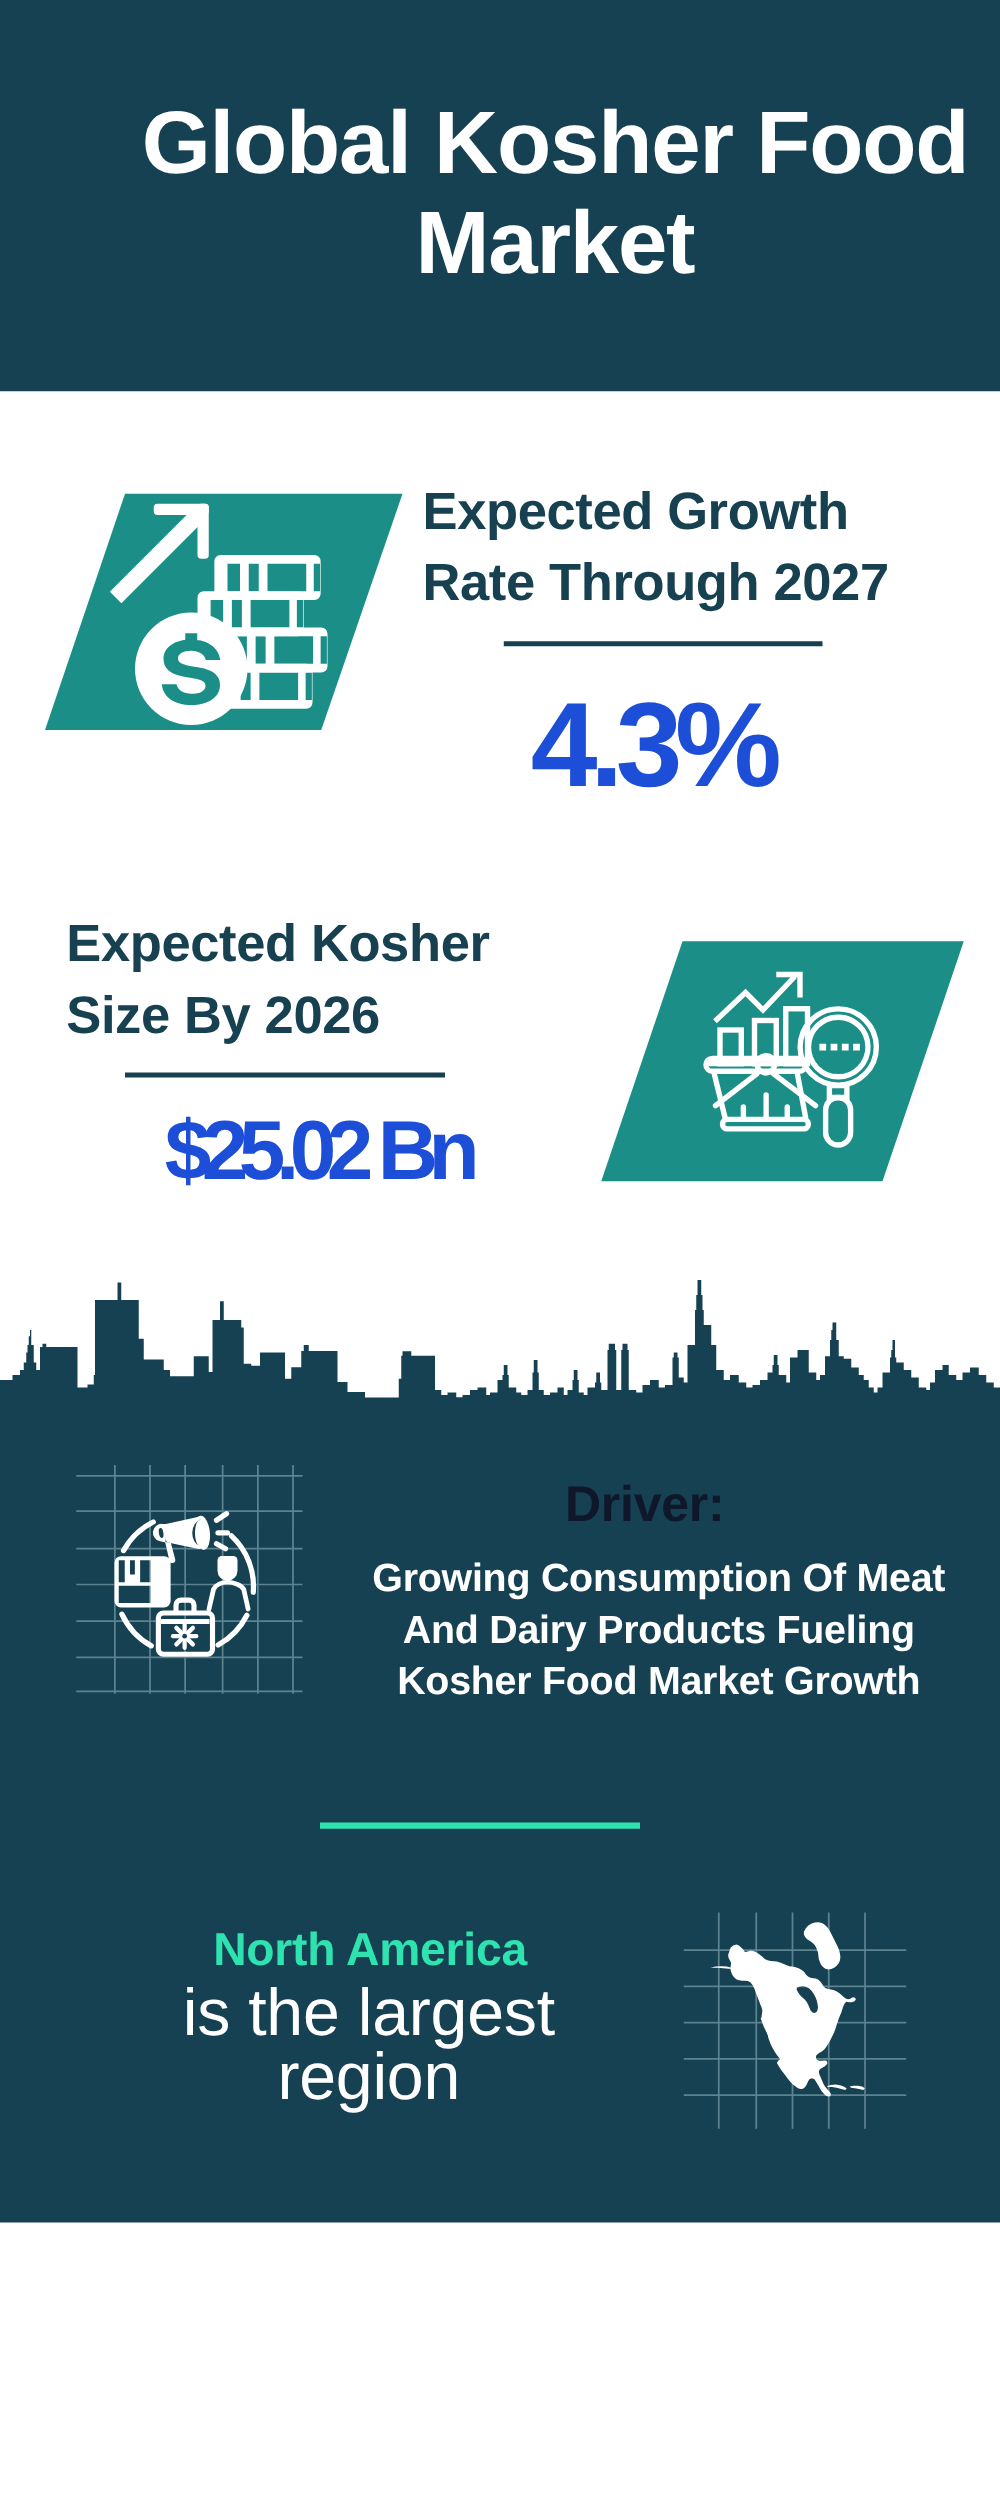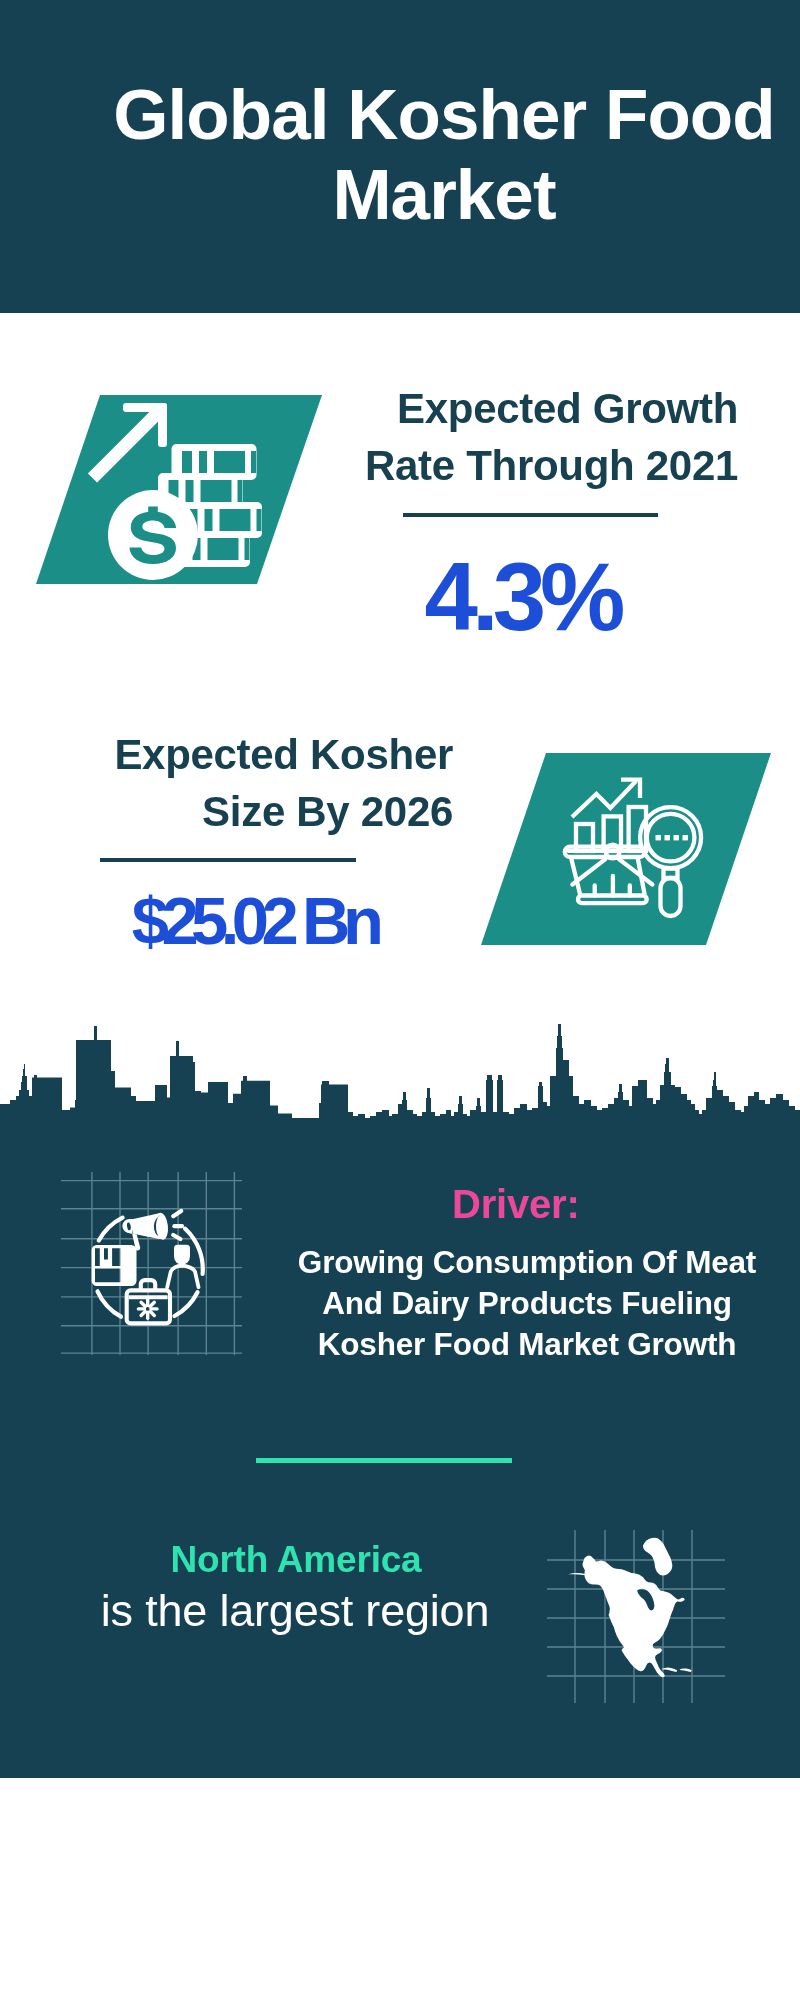--- a/index.html
+++ b/index.html
@@ -7,36 +7,36 @@
   body{width:800px;height:2000px;background:#ffffff;font-family:"Liberation Sans",sans-serif;overflow:hidden;
        -webkit-font-smoothing:antialiased;}
   .page{position:relative;width:800px;height:2000px;background:#ffffff;}
 
   
   .header{position:absolute;left:0;top:0;width:800px;height:313px;background:#164152;}
   .header-title{position:absolute;left:0;top:75px;width:800px;text-align:center;color:#ffffff;
        font-size:71px;font-weight:bold;line-height:80px;letter-spacing:-0.95px;padding-left:44px;}
 
   
-  .stat-label{position:absolute;color:#174150;font-size:42px;font-weight:bold;line-height:57px;text-align:right;letter-spacing:-0.3px;}
+  .stat-label{position:absolute;color:#174150;font-size:42px;font-weight:bold;line-height:57px;text-align:left;letter-spacing:-0.3px;}
   .stat-rule{position:absolute;height:4px;background:#174150;}
   .stat-value{position:absolute;color:#1d4ed8;font-size:96px;font-weight:bold;line-height:96px;text-align:center;letter-spacing:-6px;}
 
   .pgram{position:absolute;}
 
   
   .darkbody{position:absolute;left:0;top:1118px;width:800px;height:660px;background:#164152;}
   .skyline{position:absolute;left:0;top:1012px;width:800px;height:110px;}
 
-  .driver-head{position:absolute;color:#ec4899;font-size:40px;font-weight:bold;line-height:44px;letter-spacing:-0.2px;}
+  .driver-head{position:absolute;color:#0f172a;font-size:40px;font-weight:bold;line-height:44px;letter-spacing:-0.2px;}
   .driver-body{position:absolute;color:#ffffff;font-size:31.5px;font-weight:bold;line-height:41px;text-align:center;letter-spacing:-0.2px;}
   .divider{position:absolute;height:5px;background:#2EE3B0;}
 
   .region-name{position:absolute;color:#2EE3B0;font-size:37px;font-weight:bold;line-height:47px;text-align:center;letter-spacing:-0.2px;}
-  .region-sub{position:absolute;color:#ffffff;font-size:45px;font-weight:normal;line-height:51px;text-align:center;letter-spacing:-0.2px;}
+  .region-sub{position:absolute;color:#ffffff;font-size:53px;font-weight:normal;line-height:51px;text-align:center;letter-spacing:-0.2px;}
 </style>
 </head>
 <body>
 
 <div class="page">
 
   <div class="header">
     <div class="header-title">Global Kosher Food Market</div>
   </div>
 
@@ -60,21 +60,21 @@
     <g>
       <circle cx="123" cy="145" r="45" fill="#ffffff"></circle>
       <path fill="#1B8F87" d="M118.2,116.5 h9.6 v8.2 h-9.6 z
                M118.2,165.5 h9.6 v8.2 h-9.6 z
                M123,121.5 c13.2,0 22,6.6 23.2,16.4 h-11.6 c-1.1,-4.5 -5.6,-7.3 -11.6,-7.3 c-6.4,0 -10.6,2.4 -10.6,6 c0,3.2 2.6,4.9 9.4,6.1 l7.6,1.3 c11.2,2 16.6,6.3 16.6,14 c0,9.6 -9,16 -23,16 c-13.6,0 -22.6,-6.4 -23.6,-16.6 h11.8 c1.1,4.8 5.6,7.6 12,7.6 c6.8,0 11.2,-2.5 11.2,-6.3 c0,-3.2 -2.5,-4.9 -9,-6 l-8.2,-1.4 c-11,-1.9 -16.4,-6.6 -16.4,-14.1 c0,-9.4 8.8,-15.7 22.2,-15.7 z"></path>
     </g>
   </svg>
 
   <div class="stat-label" style="left:338px;top:380px;width:400px;">
     <div>Expected Growth</div>
-    <div>Rate Through 2021</div>
+    <div>Rate Through 2027</div>
   </div>
   <div class="stat-rule" style="left:403px;top:513px;width:255px;"></div>
   <div class="stat-value" style="left:322px;top:549px;width:400px;">4.3%</div>
 
   <div class="stat-label" style="left:53px;top:726px;width:400px;">
     <div>Expected Kosher</div>
     <div>Size By 2026</div>
   </div>
   <div class="stat-rule" style="left:100px;top:858px;width:256px;"></div>
   <div class="stat-value" style="left:54px;top:873px;width:400px;font-size:67px;letter-spacing:-7.6px;">$25.02 Bn</div>

